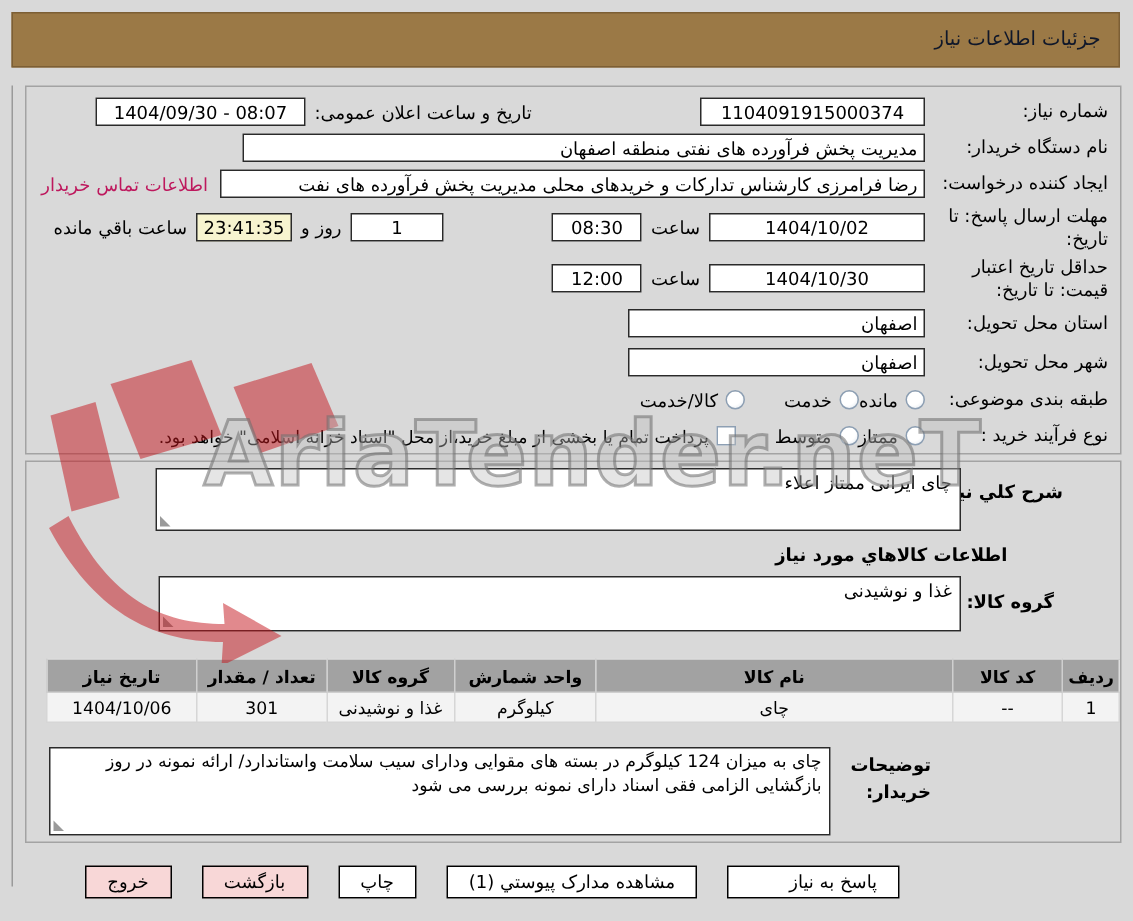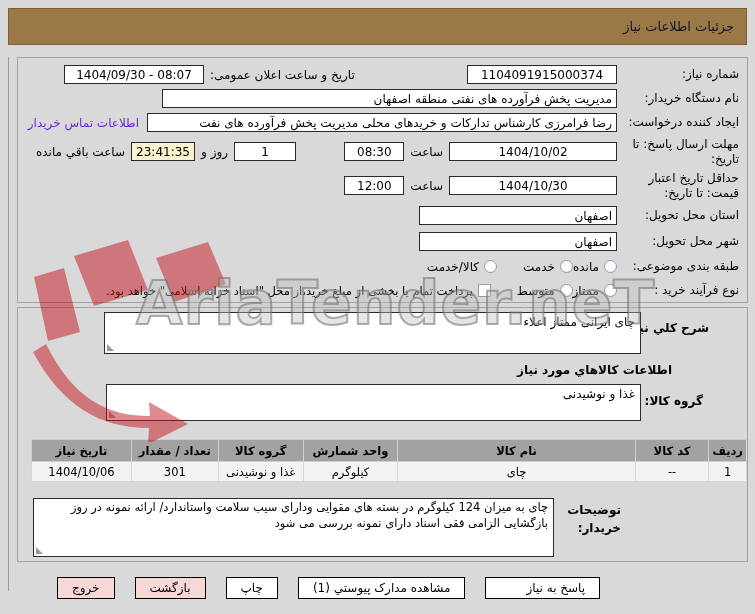--- a/index.html
+++ b/index.html
@@ -25,29 +25,29 @@
   #box1 { top:57px; height:246px; padding:6px 8px 4px 8px; }
   #box2 { top:307px; height:255px; }
 
   .frow { display:flex; align-items:center; min-height:21px; margin-bottom:3px; }
   .lbl { width:122px; flex:0 0 122px; text-align:right; line-height:1.25; padding-left:4px; }
   .inp {
     background:#fff; border:1px solid #2a2a2a; height:19px;
     display:flex; align-items:center; padding:0 4px; overflow:hidden; white-space:nowrap;
   }
   .ctr { justify-content:center; direction:ltr; }
-  .w140{width:140px;} .w150{width:150px;} .w160{width:168px;} .w198{width:198px;}
+  .w140{width:140px;} .w150{width:150px;} .w160{width:144px;} .w198{width:198px;}
   .w60{width:60px;} .w62{width:62px;} .w455{width:455px;} .w470{width:470px;}
   .gapword { padding:0 6px; }
   .countdown {
     background:#f7f4cf; border:1px solid #2a2a2a; height:19px; width:64px;
     display:flex; align-items:center; justify-content:center; direction:ltr;
   }
   .leftgroup { display:flex; align-items:center; margin-right:auto; }
-  .link { color:#6d28d9; padding-right:8px; cursor:pointer; white-space:nowrap; }
+  .link { color:#be185d; padding-right:8px; cursor:pointer; white-space:nowrap; }
   .radio {
     width:13px; height:13px; border-radius:50%;
     border:1px solid #8d9fb3; background:radial-gradient(circle at 35% 30%, #ffffff 55%, #dfe6ee);
     flex:0 0 13px; margin-left:5px;
   }
   .chk {
     width:13px; height:13px; border:1px solid #8d9fb3; background:#fff;
     flex:0 0 13px; margin-left:5px;
   }
   .optgap { margin-left:26px; display:flex; align-items:center; }

